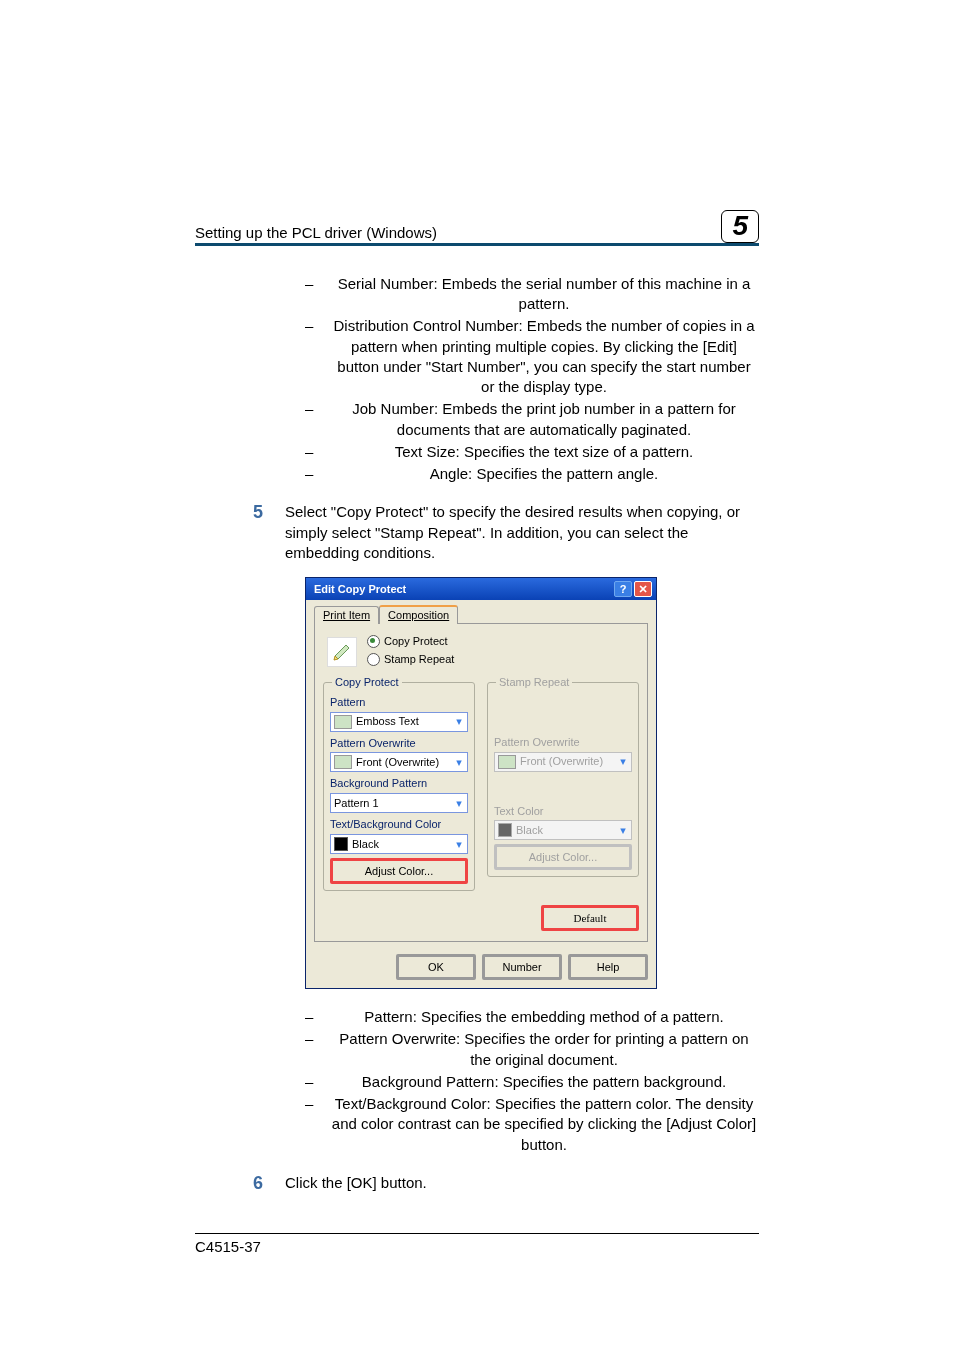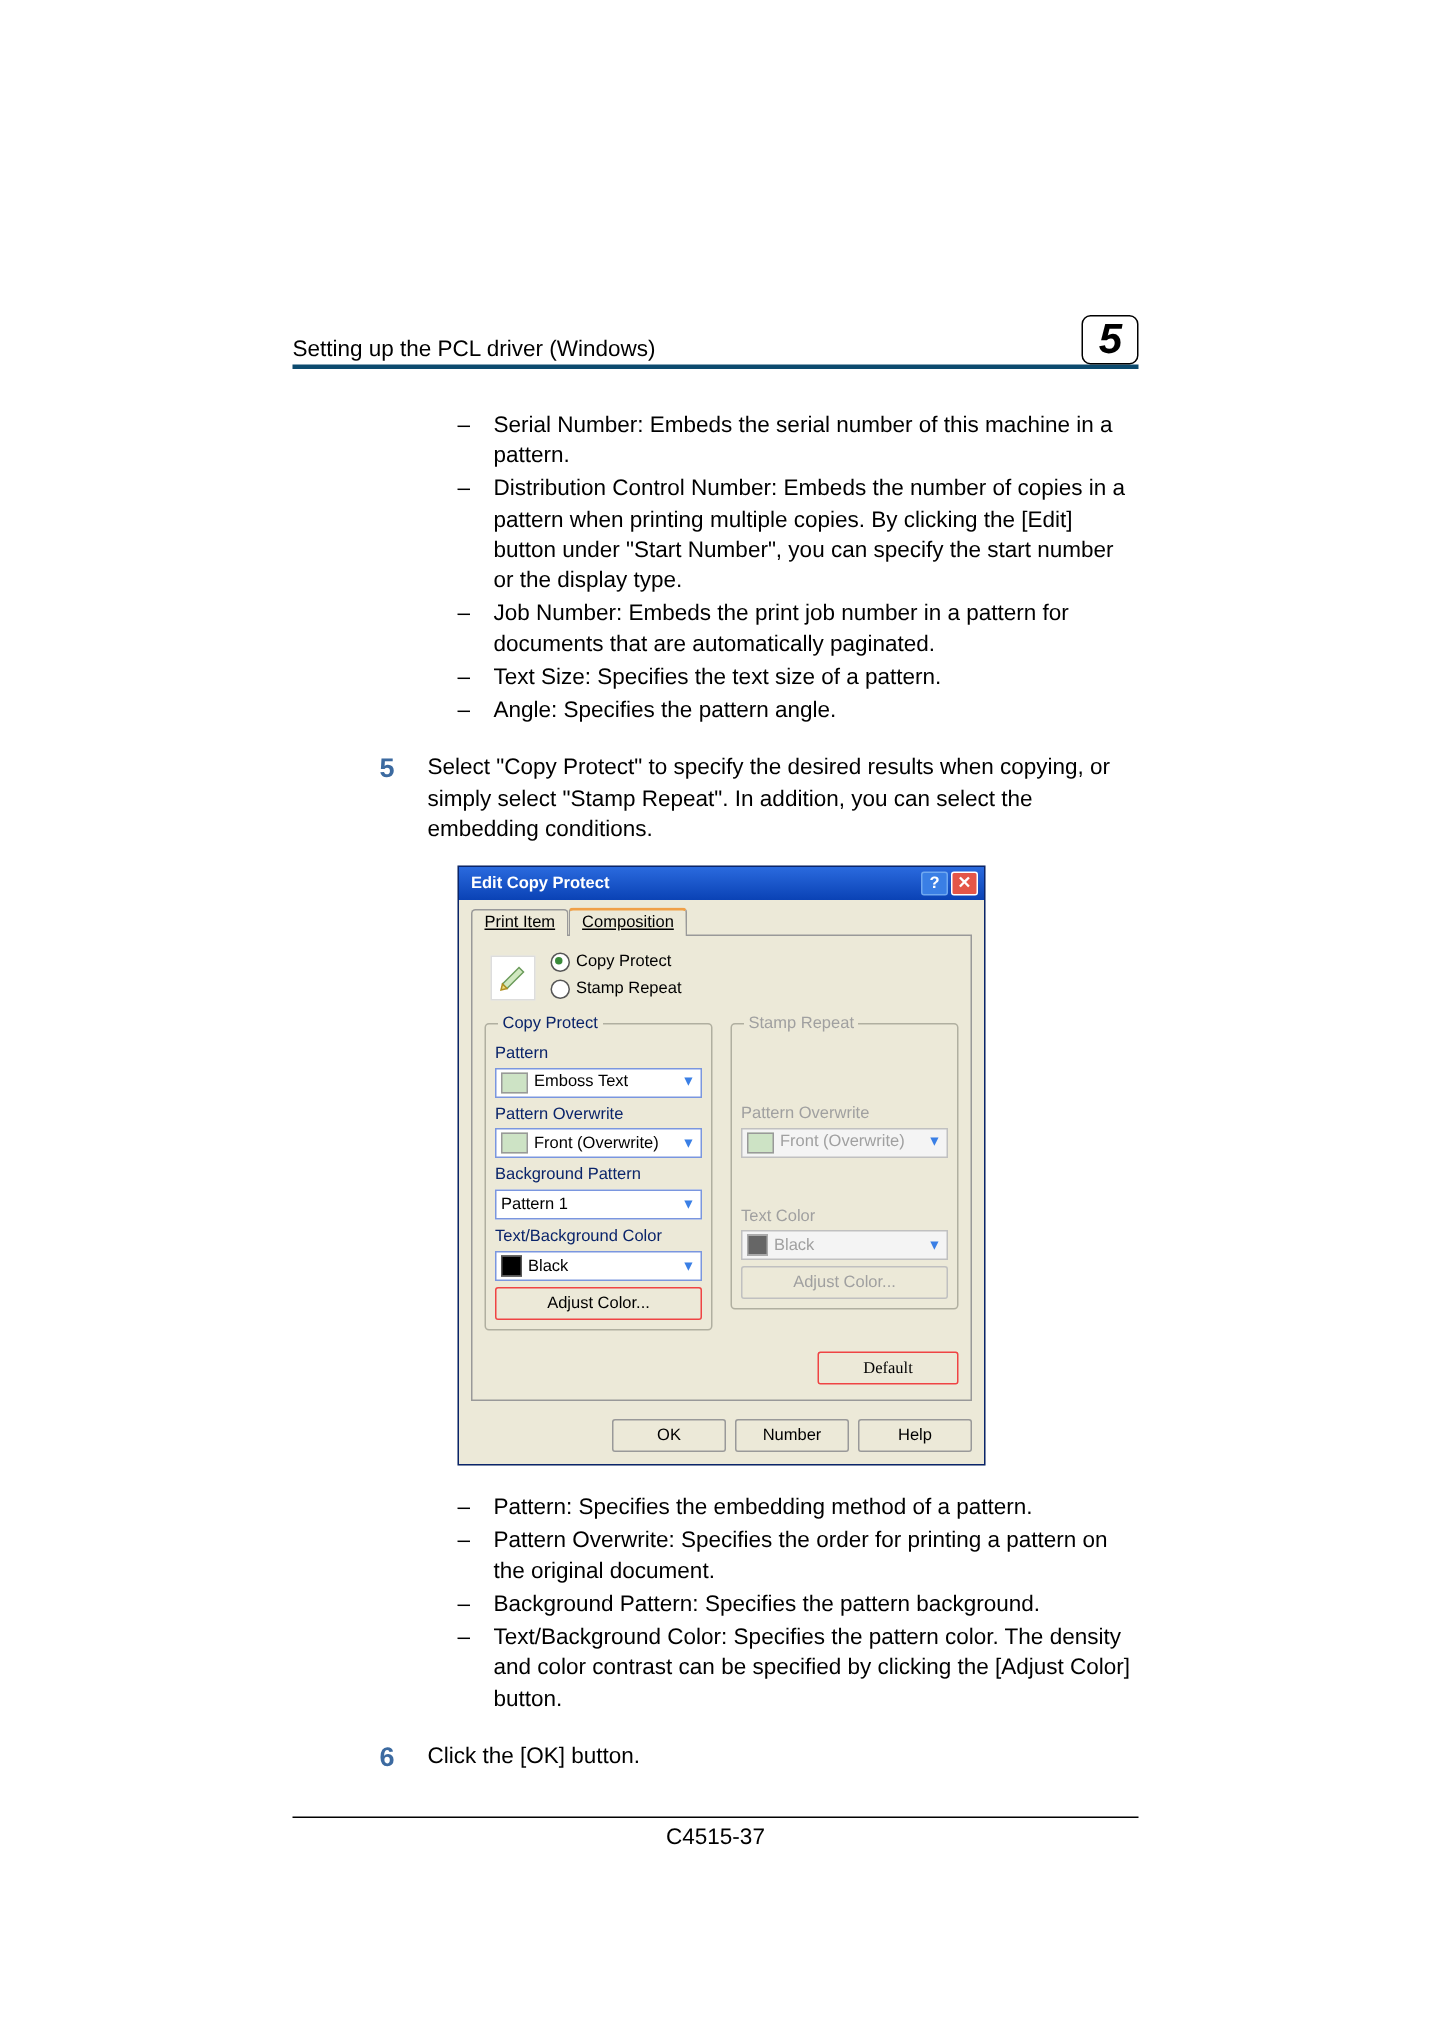--- a/index.html
+++ b/index.html
@@ -39,20 +39,21 @@
   }
   .content {
     margin-left: 90px;
     font-size: 15px;
     line-height: 1.35;
   }
   ul.dash {
     list-style: none;
     padding: 0;
     margin: 0 0 18px 20px;
+    text-align: center;
   }
   ul.dash li {
     position: relative;
     padding-left: 24px;
     margin: 0 0 2px 0;
   }
   ul.dash li::before {
     content: "–";
     position: absolute;
     left: 0;
@@ -232,21 +233,21 @@
     color:#a0a0a0;
     background:#f4f4f4;
   }
   .combo-arrow {
     margin-left:auto;
     width:16px;height:100%;
     display:flex;align-items:center;justify-content:center;
     color:#3a7fe5;
   }
   .btn {
-    border:1px solid #ef4444;
+    border:3px solid #ef4444;
     background:#ece9d8;
     height:20px;
     font-size:11px;
     display:flex;align-items:center;justify-content:center;
     padding:0 6px;
     margin-top:4px;
     border-radius:2px;
   }
   .btn.disabled{ border-color:#c0c0c0; color:#a0a0a0;}
   .default-row {
@@ -258,24 +259,24 @@
   }
   .footer-btns .btn{ width:62px; border-color:#999;}
   .swatch {
     width:12px;height:12px;background:#000;border:1px solid #555;margin-right:4px;flex:none;
   }
   .combo.disabled .swatch{background:#666;border-color:#aaa;}
 
   
   .doc-footer {
     display:flex;
-    justify-content:center;
+    justify-content:flex-start;
     font-size:15px;
     border-top:1px solid #000;
-    margin-top:30px;
+    margin-top:40px;
     padding-top:4px;
   }
 </style>
 </head>
 <body>
 
 <div class="page">
 
   <div class="header-row">
     <span class="header-title">Setting up the PCL driver (Windows)</span>

